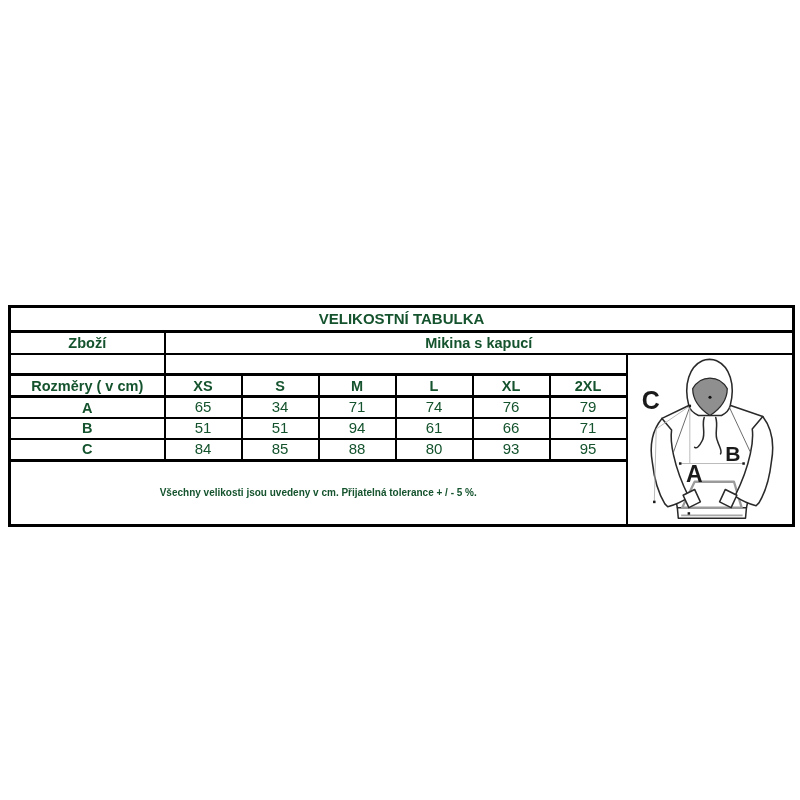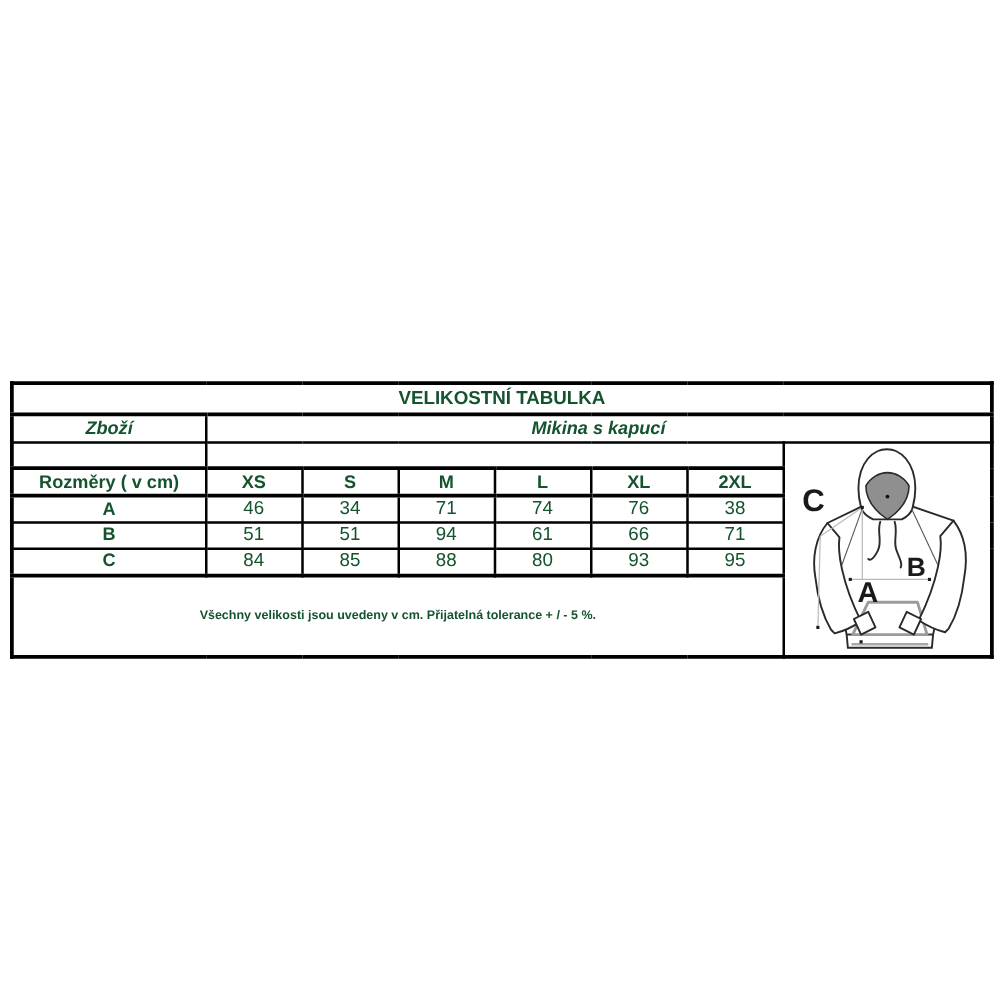--- a/index.html
+++ b/index.html
@@ -22,21 +22,21 @@
   table.size-table td {
     border: 2px solid #000000;
     text-align: center;
     vertical-align: middle;
     padding: 0;
     font-size: 14.5px;
     line-height: 1.25;
     overflow: hidden;
   }
   tr.r-title td    { height: 22px; font-weight: bold; font-size: 15px; }
-  tr.r-product td  { height: 20px; font-weight: bold; border-top-width: 3px; font-style: italic; }
+  tr.r-product td  { height: 20px; font-weight: bold; border-top-width: 3px; }
   tr.r-spacer td   { height: 18px; }
   tr.r-sizes td    { height: 19px; font-weight: bold; border-top-width: 3px; border-bottom-width: 3px; }
   tr.r-data td     { height: 17px; font-weight: normal; font-size: 15px; }
   tr.r-data td.row-label { font-weight: bold; font-size: 14.5px; }
   tr.r-note td     { height: 62px; font-weight: bold; font-size: 10px; border-top-width: 3px; }
   td.c-diagram { vertical-align: middle; background: #ffffff; }
   td.c-diagram svg { display: block; margin: 0 auto; }
   svg text {
     font-family: "Liberation Sans", sans-serif;
     font-weight: bold;
@@ -116,26 +116,26 @@
         <td>Rozměry ( v cm)</td>
         <td>XS</td>
         <td>S</td>
         <td>M</td>
         <td>L</td>
         <td>XL</td>
         <td>2XL</td>
       </tr>
       <tr class="r-data">
         <td class="row-label">A</td>
-        <td>46</td>
+        <td>65</td>
         <td>34</td>
         <td>71</td>
         <td>74</td>
         <td>76</td>
-        <td>38</td>
+        <td>79</td>
       </tr>
       <tr class="r-data">
         <td class="row-label">B</td>
         <td>51</td>
         <td>51</td>
         <td>94</td>
         <td>61</td>
         <td>66</td>
         <td>71</td>
       </tr>

